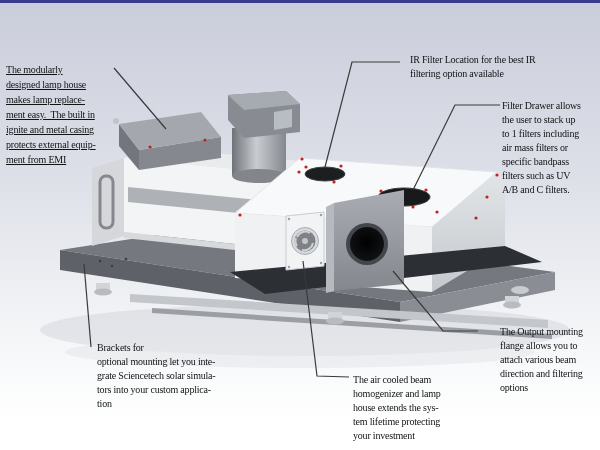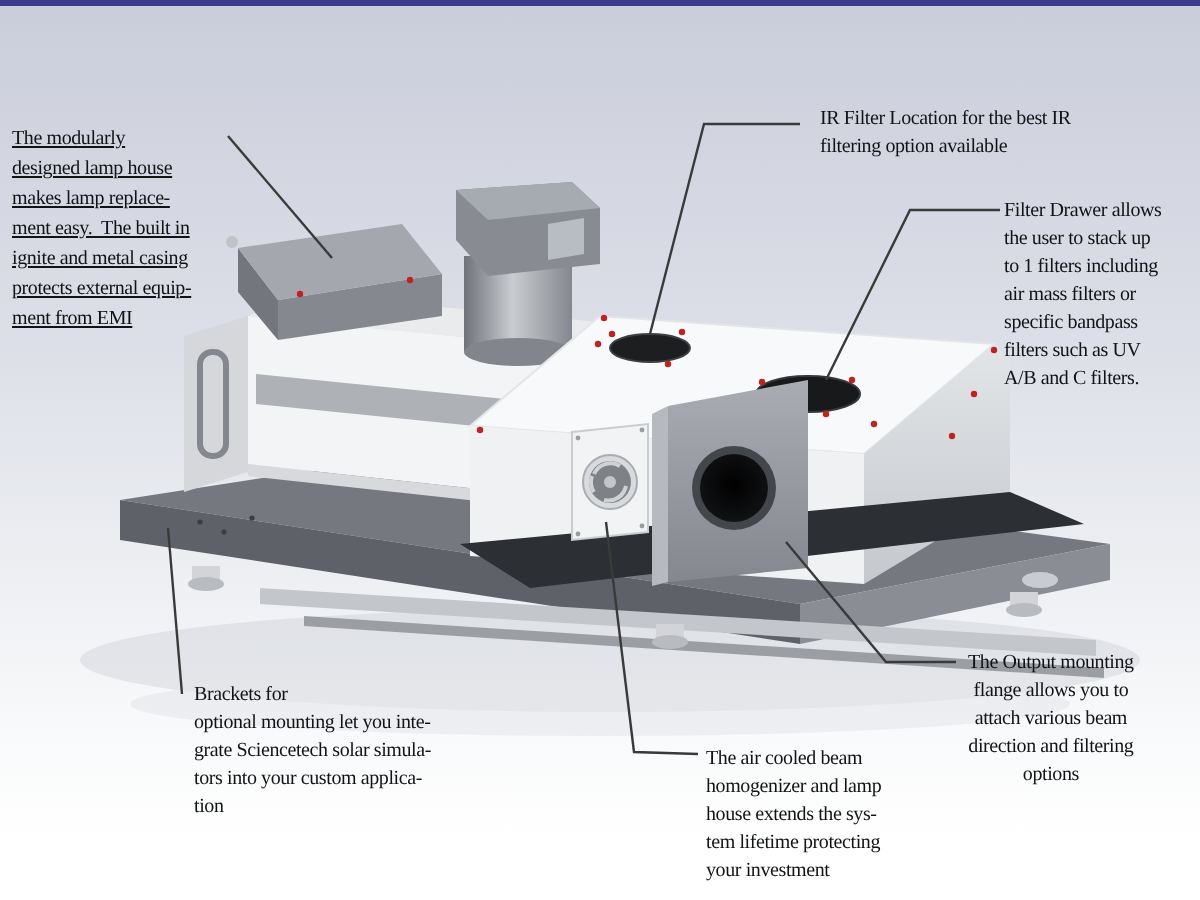--- a/index.html
+++ b/index.html
@@ -189,19 +189,19 @@
 house extends the sys-
 tem lifetime protecting
 your investment</div>
 
   <div class="note" style="left:97px;top:341px;">Brackets for
 optional mounting let you inte-
 grate Sciencetech solar simula-
 tors into your custom applica-
 tion</div>
 
-  <div class="note" style="left:484px;top:325px;text-align:center;">The Output mounting
+  <div class="note" style="left:500px;top:325px;">The Output mounting
 flange allows you to
 attach various beam
 direction and filtering
 options</div>
 
 </div>
 
 </body></html>

